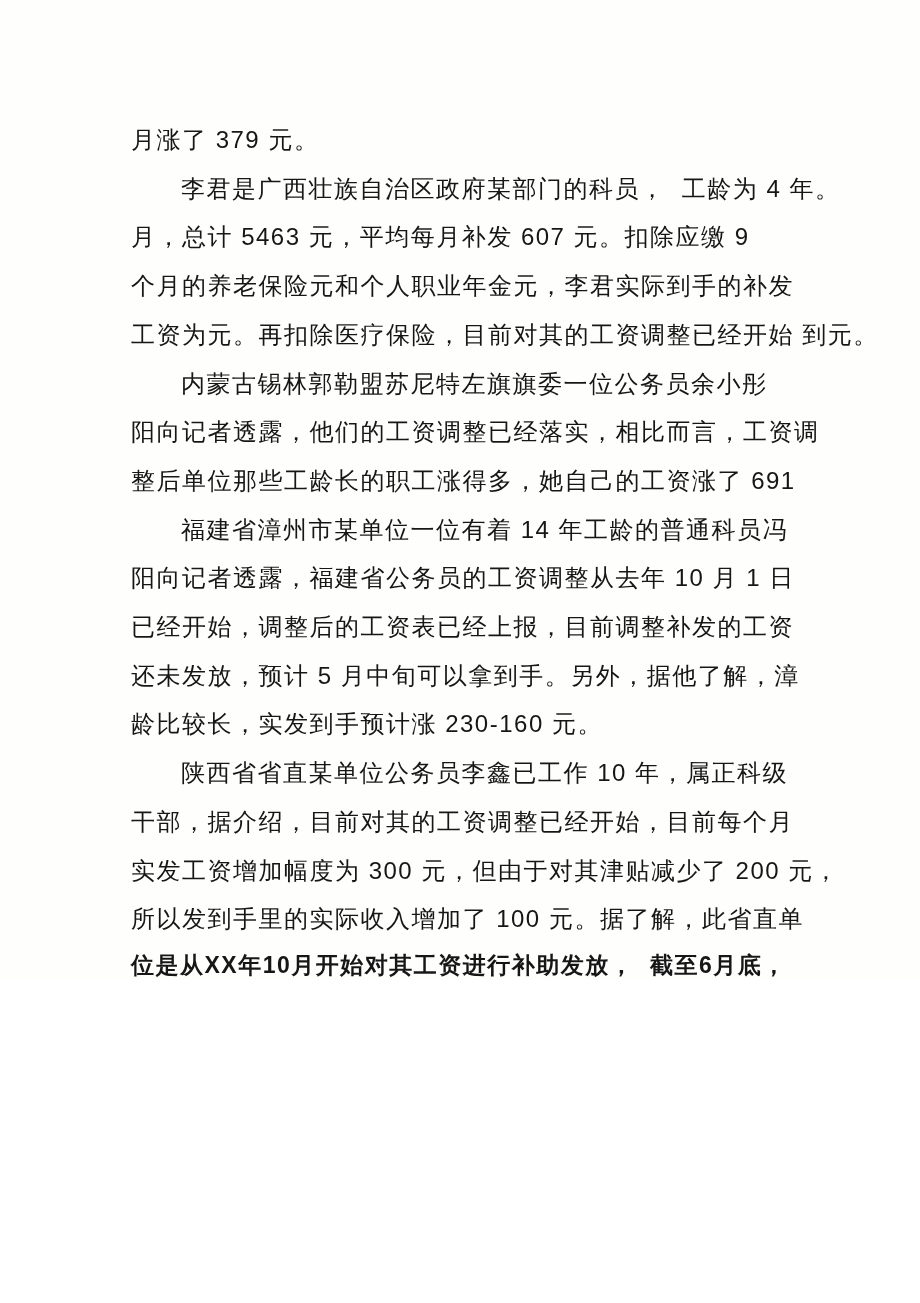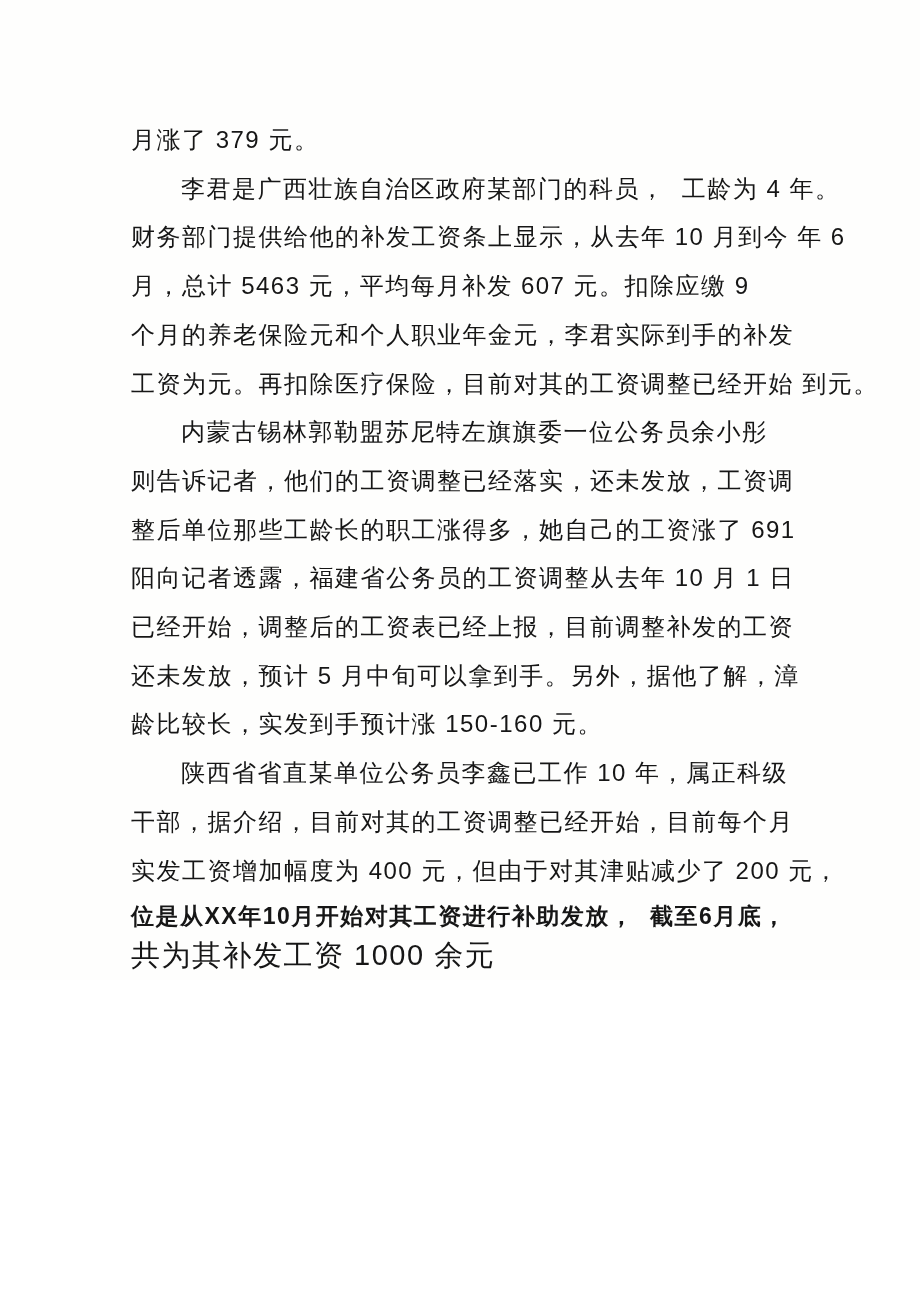--- a/index.html
+++ b/index.html
@@ -47,30 +47,31 @@
     line-height: 36px;
   }
 </style>
 </head>
 <body>
 
 <div class="page">
   <div class="textblock">
     <div class="line">月涨了 379 元。</div>
     <div class="line indent">李君是广西壮族自治区政府某部门的科员，  工龄为 4 年。</div>
-    <div class="line">财务部门提供给他的补发工资条上显示，从去年 10 月到今 年 6</div>
     <div class="line">月，总计 5463 元，平均每月补发 607 元。扣除应缴 9</div>
     <div class="line">个月的养老保险元和个人职业年金元，李君实际到手的补发</div>
     <div class="line">工资为元。再扣除医疗保险，目前对其的工资调整已经开始 到元。</div>
     <div class="line indent">内蒙古锡林郭勒盟苏尼特左旗旗委一位公务员余小彤</div>
-    <div class="line">则告诉记者，他们的工资调整已经落实，还未发放，工资调</div>
+    <div class="line">阳向记者透露，他们的工资调整已经落实，相比而言，工资调</div>
     <div class="line">整后单位那些工龄长的职工涨得多，她自己的工资涨了 691</div>
+    <div class="line indent">福建省漳州市某单位一位有着 14 年工龄的普通科员冯</div>
     <div class="line">阳向记者透露，福建省公务员的工资调整从去年 10 月 1 日</div>
     <div class="line">已经开始，调整后的工资表已经上报，目前调整补发的工资</div>
     <div class="line">还未发放，预计 5 月中旬可以拿到手。另外，据他了解，漳</div>
-    <div class="line">龄比较长，实发到手预计涨 150-160 元。</div>
+    <div class="line">龄比较长，实发到手预计涨 230-160 元。</div>
     <div class="line indent">陕西省省直某单位公务员李鑫已工作 10 年，属正科级</div>
     <div class="line">干部，据介绍，目前对其的工资调整已经开始，目前每个月</div>
-    <div class="line">实发工资增加幅度为 400 元，但由于对其津贴减少了 200 元，</div>
+    <div class="line">实发工资增加幅度为 300 元，但由于对其津贴减少了 200 元，</div>
+    <div class="line">所以发到手里的实际收入增加了 100 元。据了解，此省直单</div>
     <div class="line tight-a">位是从XX年10月开始对其工资进行补助发放，  截至6月底，</div>
     <div class="line tight-b">共为其补发工资 1000 余元</div>
   </div>
 </div>
 
 </body></html>

